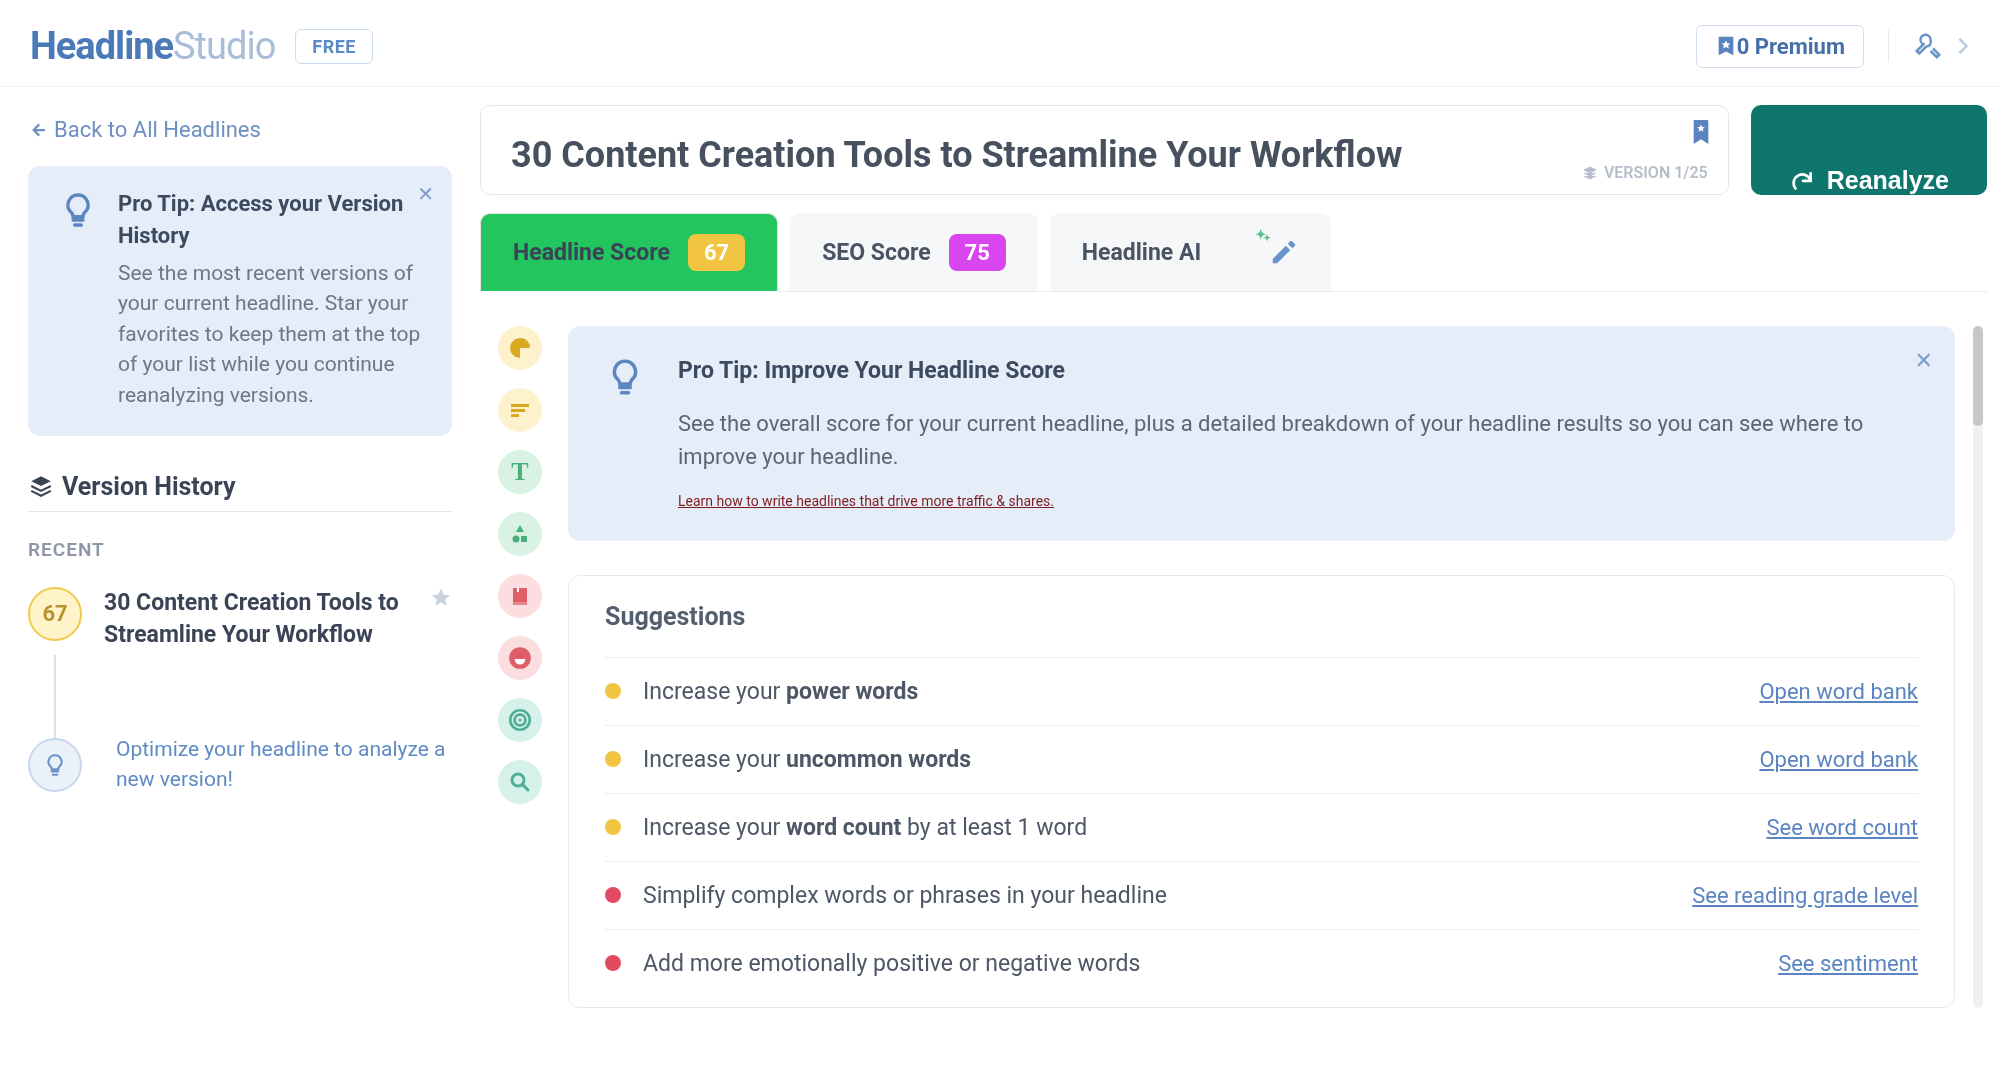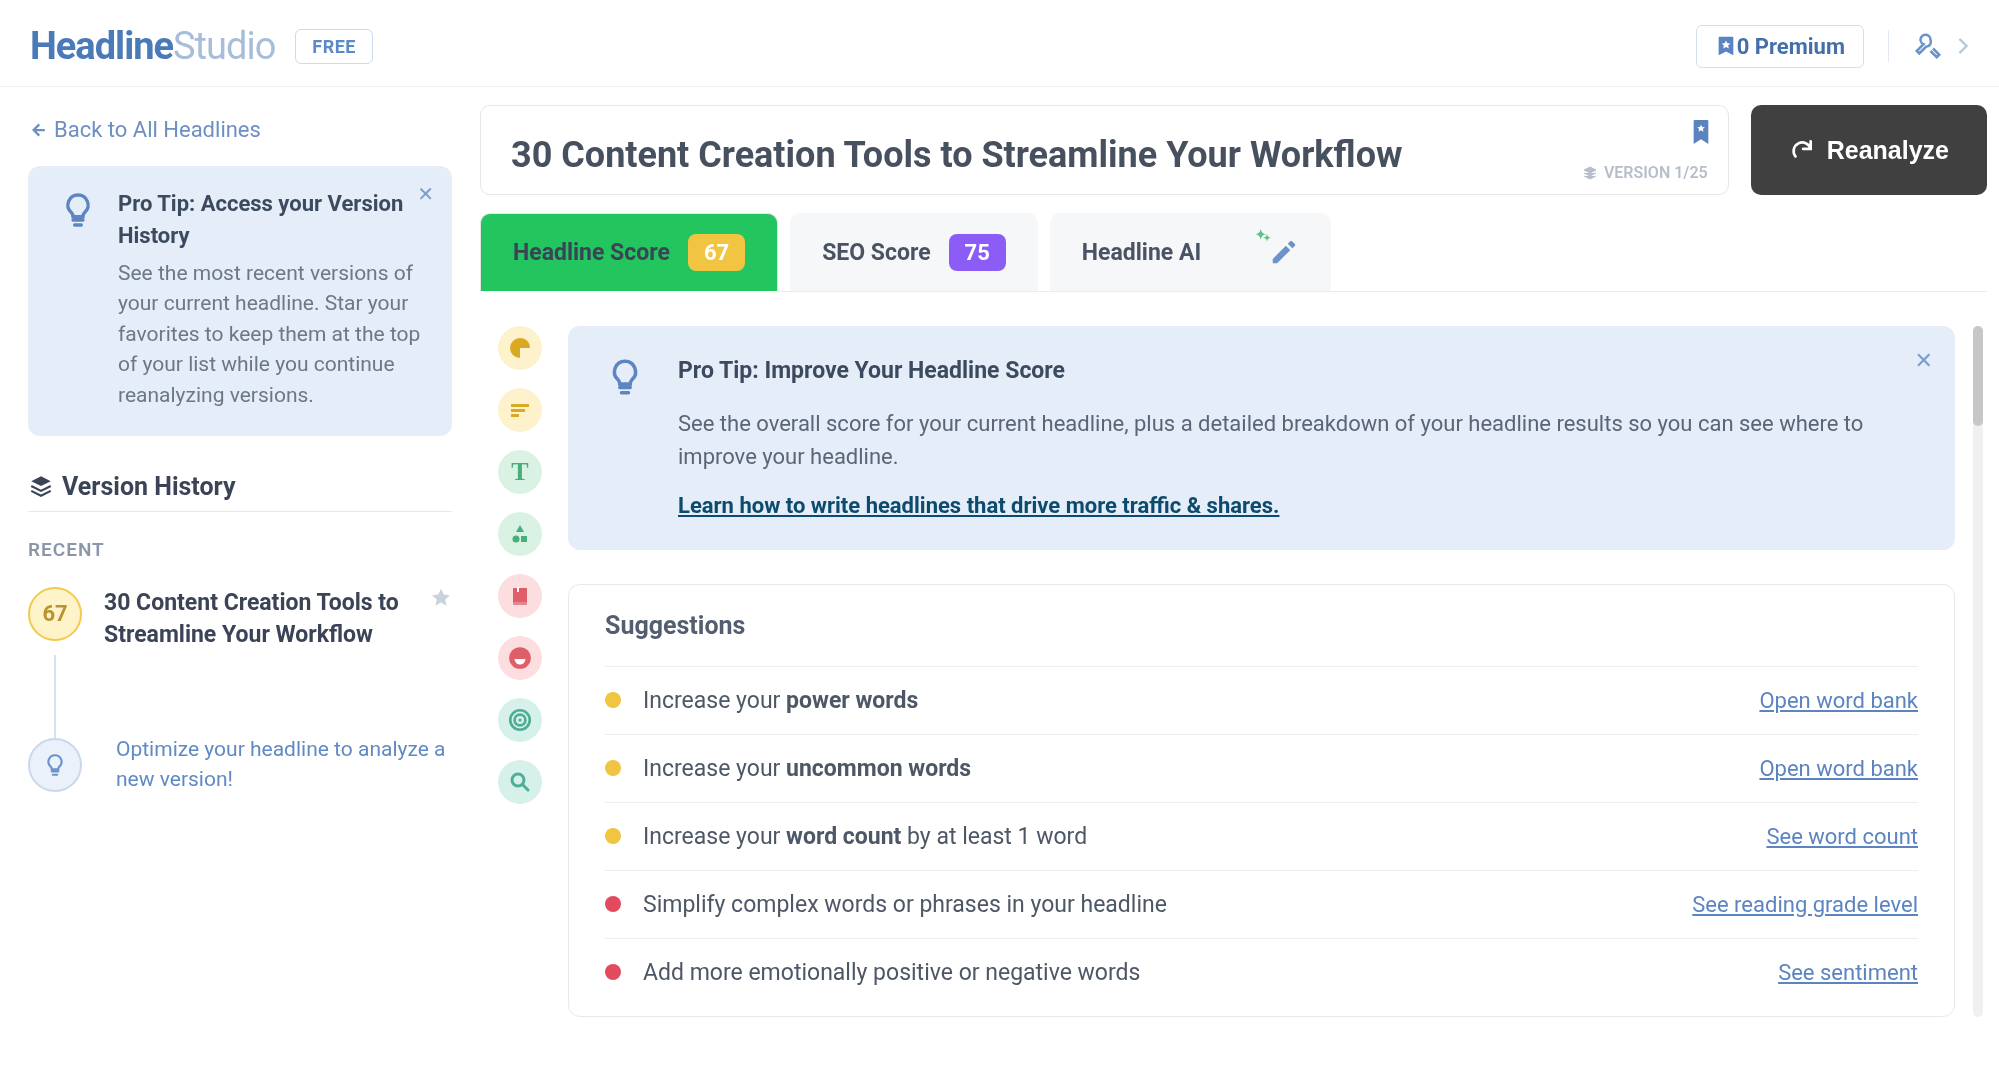--- a/index.html
+++ b/index.html
@@ -35,49 +35,49 @@
 .optimize-row { display: flex; gap: 34px; align-items: center; margin-top: -10px; }
 .bulb-circle { width: 54px; height: 54px; border-radius: 50%; border: 2px solid #c8d7ec; display: flex; align-items: center; justify-content: center; color: #6d93c9; flex-shrink: 0; background: #eaf1fa; }
 .optimize-text { color: #5f8ac4; font-size: 21px; line-height: 1.4; }
 
 .content { flex: 1; padding: 18px 12px 0 0; }
 .headline-row { display: flex; gap: 22px; margin-bottom: 18px; }
 .headline-box { flex: 1; border: 1px solid #e6e6e6; border-radius: 10px; padding: 28px 28px 18px 30px; position: relative; }
 .headline-text { font-size: 36px; font-weight: 700; color: #47505e; }
 .bookmark-icon { position: absolute; right: 16px; top: 12px; color: #5a83c0; cursor: pointer; }
 .version-label { position: absolute; right: 20px; bottom: 12px; color: #b6becb; font-size: 16px; font-weight: 600; display: flex; align-items: center; gap: 6px; }
-.reanalyze-btn { background: #404040; color: #fff; font-size: 25px; font-weight: 700; padding: 0 38px; border-radius: 10px; display: flex; align-items: center; gap: 12px; cursor: pointer; border: none; }
+.reanalyze-btn { background: #0f766e; color: #fff; font-size: 25px; font-weight: 700; padding: 0 38px; border-radius: 10px; display: flex; align-items: flex-end; gap: 12px; cursor: pointer; border: none; }
 
 .tabs-row { display: flex; gap: 12px; border-bottom: 1px solid #ececec; margin-bottom: 0; }
 .tab { display: flex; align-items: center; gap: 18px; padding: 20px 32px; font-size: 23px; font-weight: 700; color: #3b4456; cursor: pointer; border-radius: 10px 10px 0 0; position: relative; }
 .tab.active { border: 1px solid #e4e4e4; border-bottom: 1px solid #fff; margin-bottom: -1px; background: #22c55e; }
 .tab.inactive { background: #f6f7f9; color: #4a5364; }
 .score-badge { padding: 6px 16px; border-radius: 8px; font-weight: 700; font-size: 22px; color: #fff; }
 .score-yellow { background: #f1c441; }
-.score-green { background: #8b5cf6; }
+.score-green { background: #d946ef; }
 .pencil-icon { color: #6a92cd; position: relative; }
 .sparkle { color: #5fc08b; position: absolute; font-size: 13px; }
 
 .analysis-row { display: flex; gap: 22px; padding: 34px 10px 0 18px; }
 .icon-rail { display: flex; flex-direction: column; gap: 18px; width: 48px; }
 .rail-icon { width: 44px; height: 44px; border-radius: 50%; display: flex; align-items: center; justify-content: center; font-size: 22px; cursor: pointer; }
 .rail-yellow { background: #fdf2cc; color: #d9a921; }
 .rail-green { background: #d9f2e4; color: #47b07a; }
 .rail-red { background: #fcdde0; color: #de5f68; }
 .rail-teal { background: #d6f0ea; color: #4fae96; }
 
 .analysis-body { flex: 1; position: relative; }
 .scroll-track { position: absolute; right: -6px; top: 0; bottom: 0; width: 10px; background: #f0f0f0; border-radius: 5px; }
 .scroll-thumb { width: 10px; background: #c7c7c7; border-radius: 5px; height: 100px; }
 .protip2 { background: #e5edf8; border-radius: 12px; padding: 28px 32px 28px 110px; position: relative; line-height: 1.5; margin-bottom: 34px; margin-right: 22px; }
 .protip2 .bulb { position: absolute; left: 36px; top: 30px; color: #5d85c2; }
 .protip2 .close-x { position: absolute; right: 22px; top: 18px; color: #7c9dcd; font-size: 22px; cursor: pointer; }
 .protip2-title { font-weight: 700; font-size: 23px; color: #3c4a5f; margin-bottom: 18px; }
 .protip2-body { font-size: 22px; color: #5a6678; margin-bottom: 16px; }
-.protip2-link { color: #0c4a6e; font-weight: 700; text-decoration: underline; font-size: 22px; cursor: pointer; }
+.protip2-link { color: #7f1d1d; font-weight: 400; text-decoration: underline; font-size: 14px; cursor: pointer; }
 
 .suggestions-panel { border: 1px solid #e9e9e9; border-radius: 12px; margin-right: 22px; padding: 26px 36px 10px 36px; }
 .suggestions-title { font-size: 25px; font-weight: 700; color: #545e6e; margin-bottom: 26px; }
 .sugg-item { display: flex; align-items: center; padding: 20px 0; border-top: 1px solid #ededed; font-size: 23px; color: #4e5766; }
 .sugg-item:first-of-type { border-top: 1px solid #ededed; }
 .sugg-dot { width: 16px; height: 16px; border-radius: 50%; margin-right: 22px; flex-shrink: 0; }
 .dot-yellow { background: #f1c441; }
 .dot-red { background: #e24b5f; }
 .sugg-text { flex: 1; }
 .sugg-text b { font-weight: 700; }

